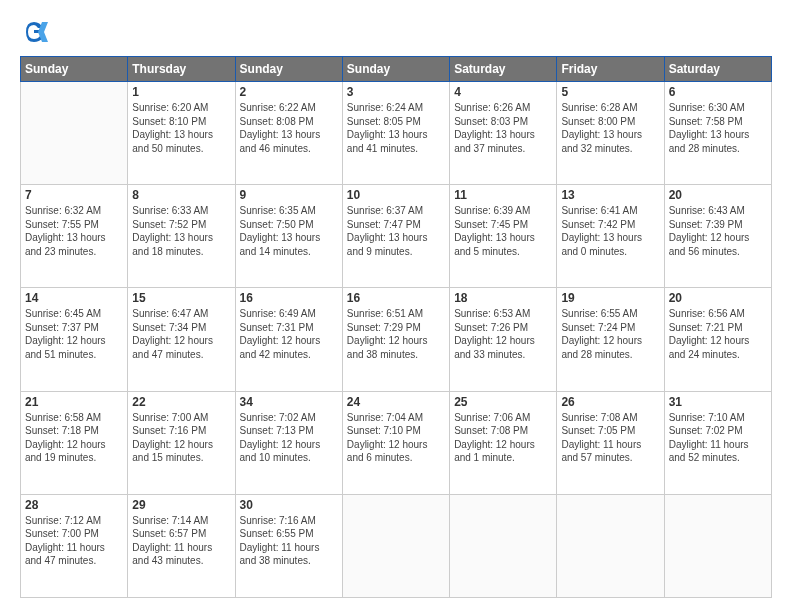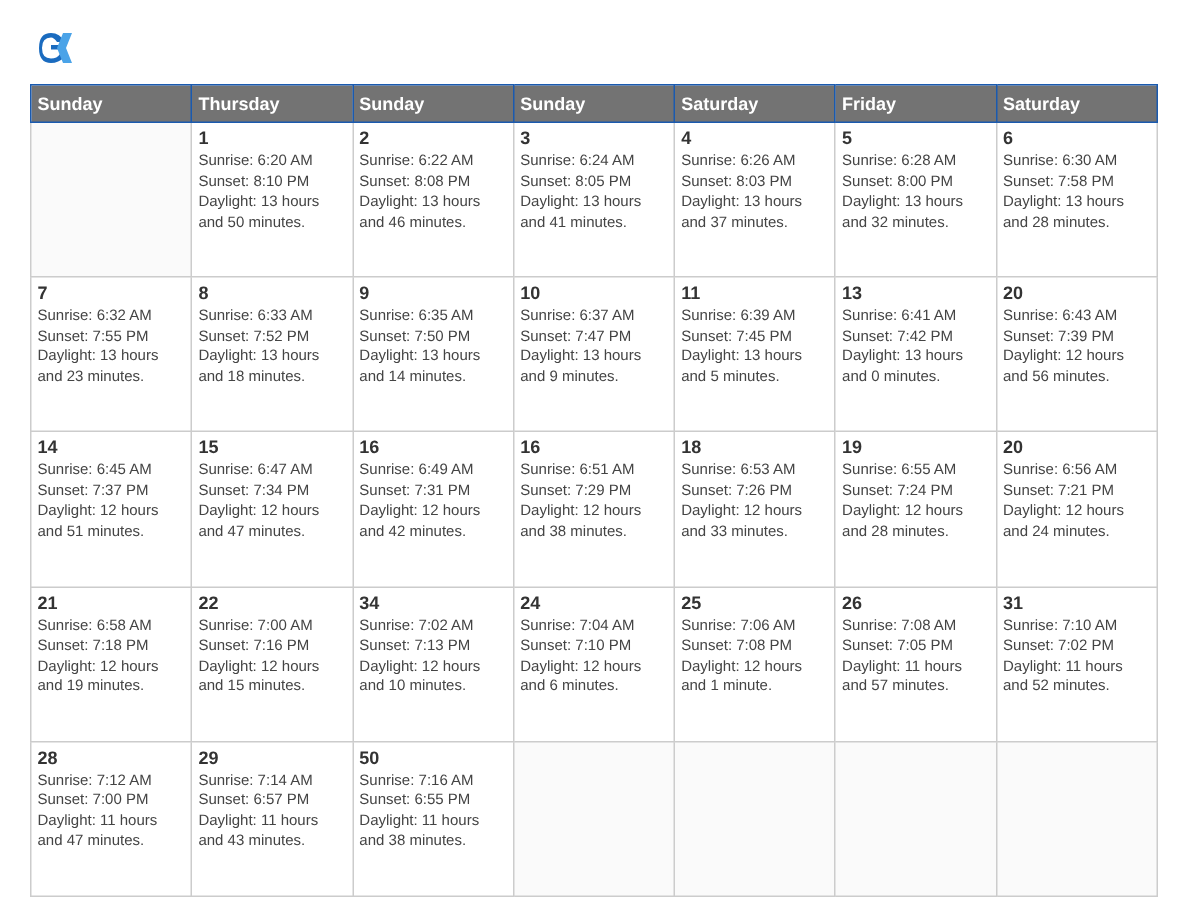--- a/index.html
+++ b/index.html
@@ -256,21 +256,21 @@
         <tr>
           <td>
             <span class="day-number">28</span>
             <div class="day-info">Sunrise: 7:12 AM<br>Sunset: 7:00 PM<br>Daylight: 11 hours and 47 minutes.</div>
           </td>
           <td>
             <span class="day-number">29</span>
             <div class="day-info">Sunrise: 7:14 AM<br>Sunset: 6:57 PM<br>Daylight: 11 hours and 43 minutes.</div>
           </td>
           <td>
-            <span class="day-number">50</span>
+            <span class="day-number">30</span>
             <div class="day-info">Sunrise: 7:16 AM<br>Sunset: 6:55 PM<br>Daylight: 11 hours and 38 minutes.</div>
           </td>
           <td class="empty-cell"></td>
           <td class="empty-cell"></td>
           <td class="empty-cell"></td>
           <td class="empty-cell"></td>
         </tr>
       </tbody>
   </table>
 </div>

